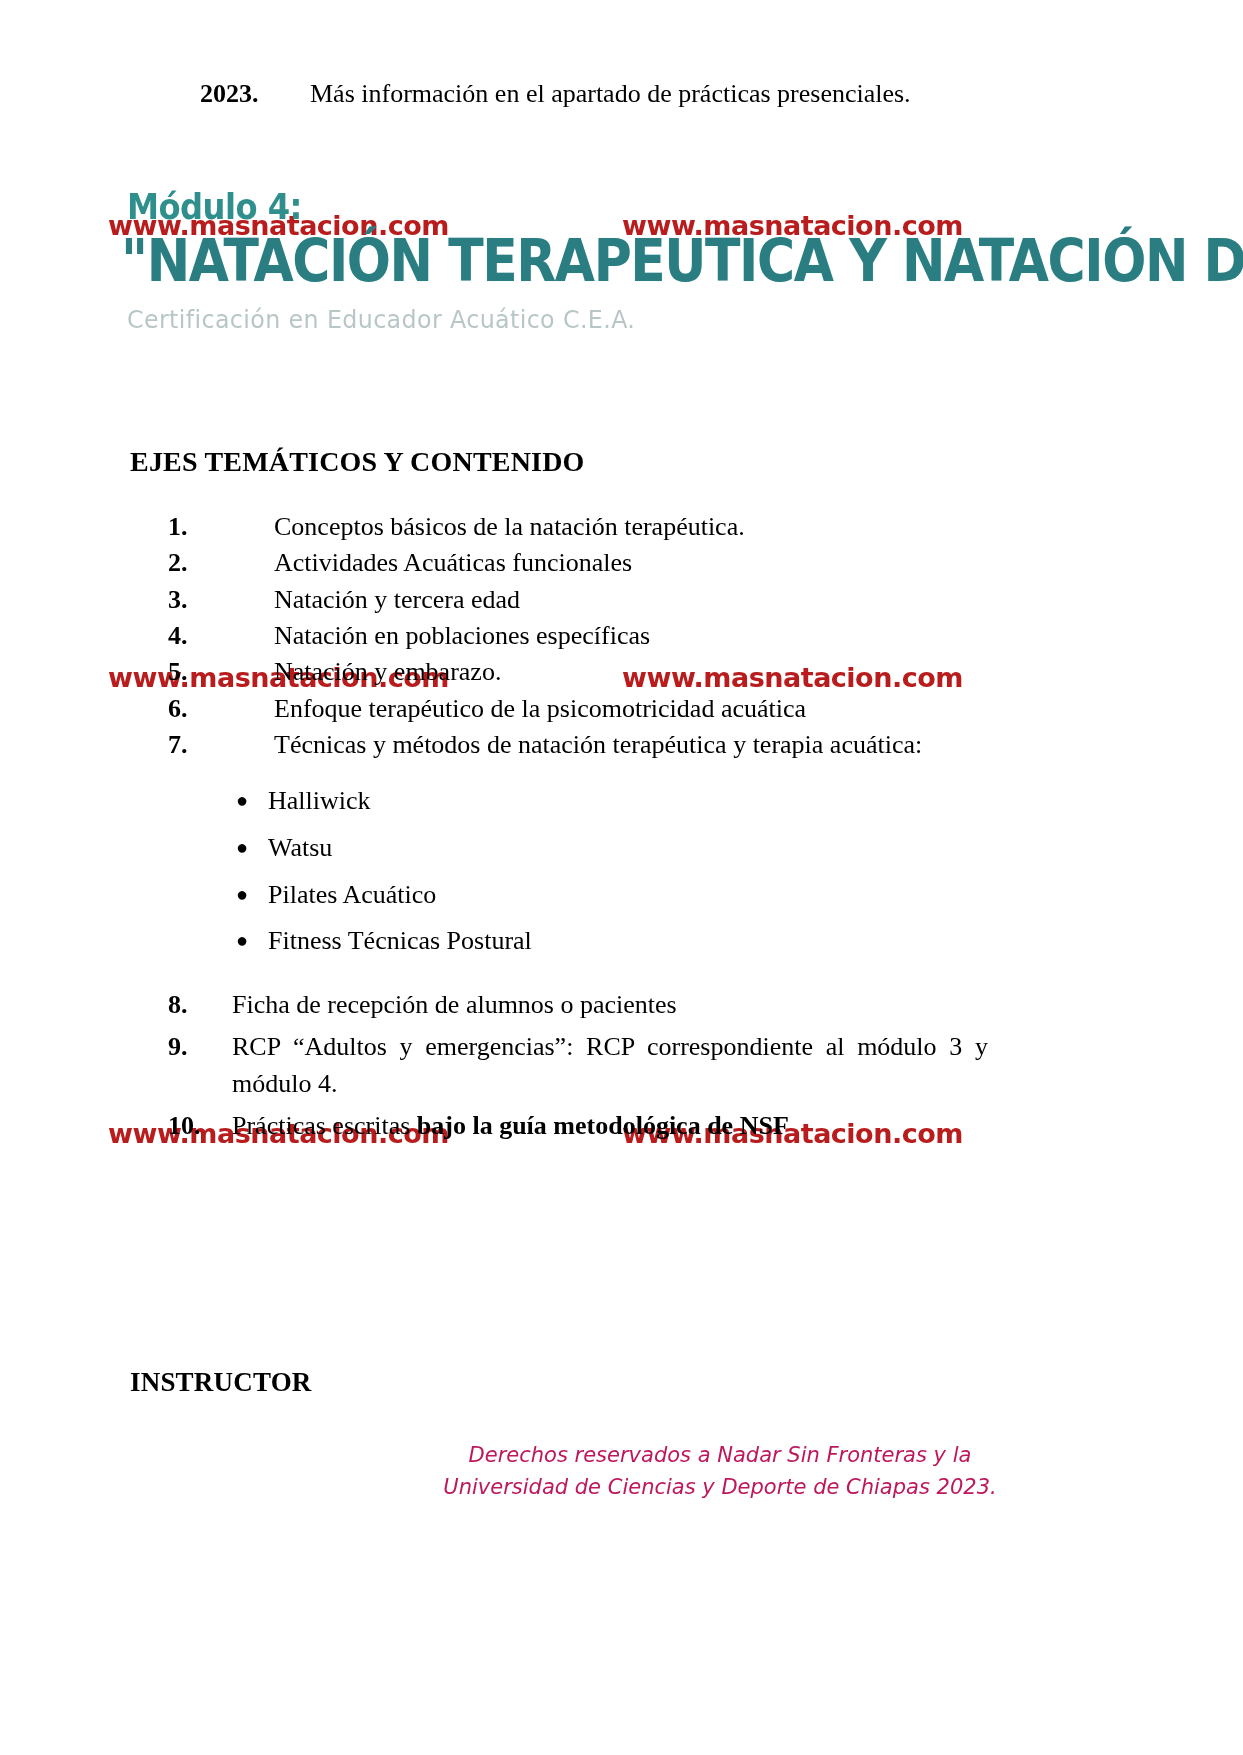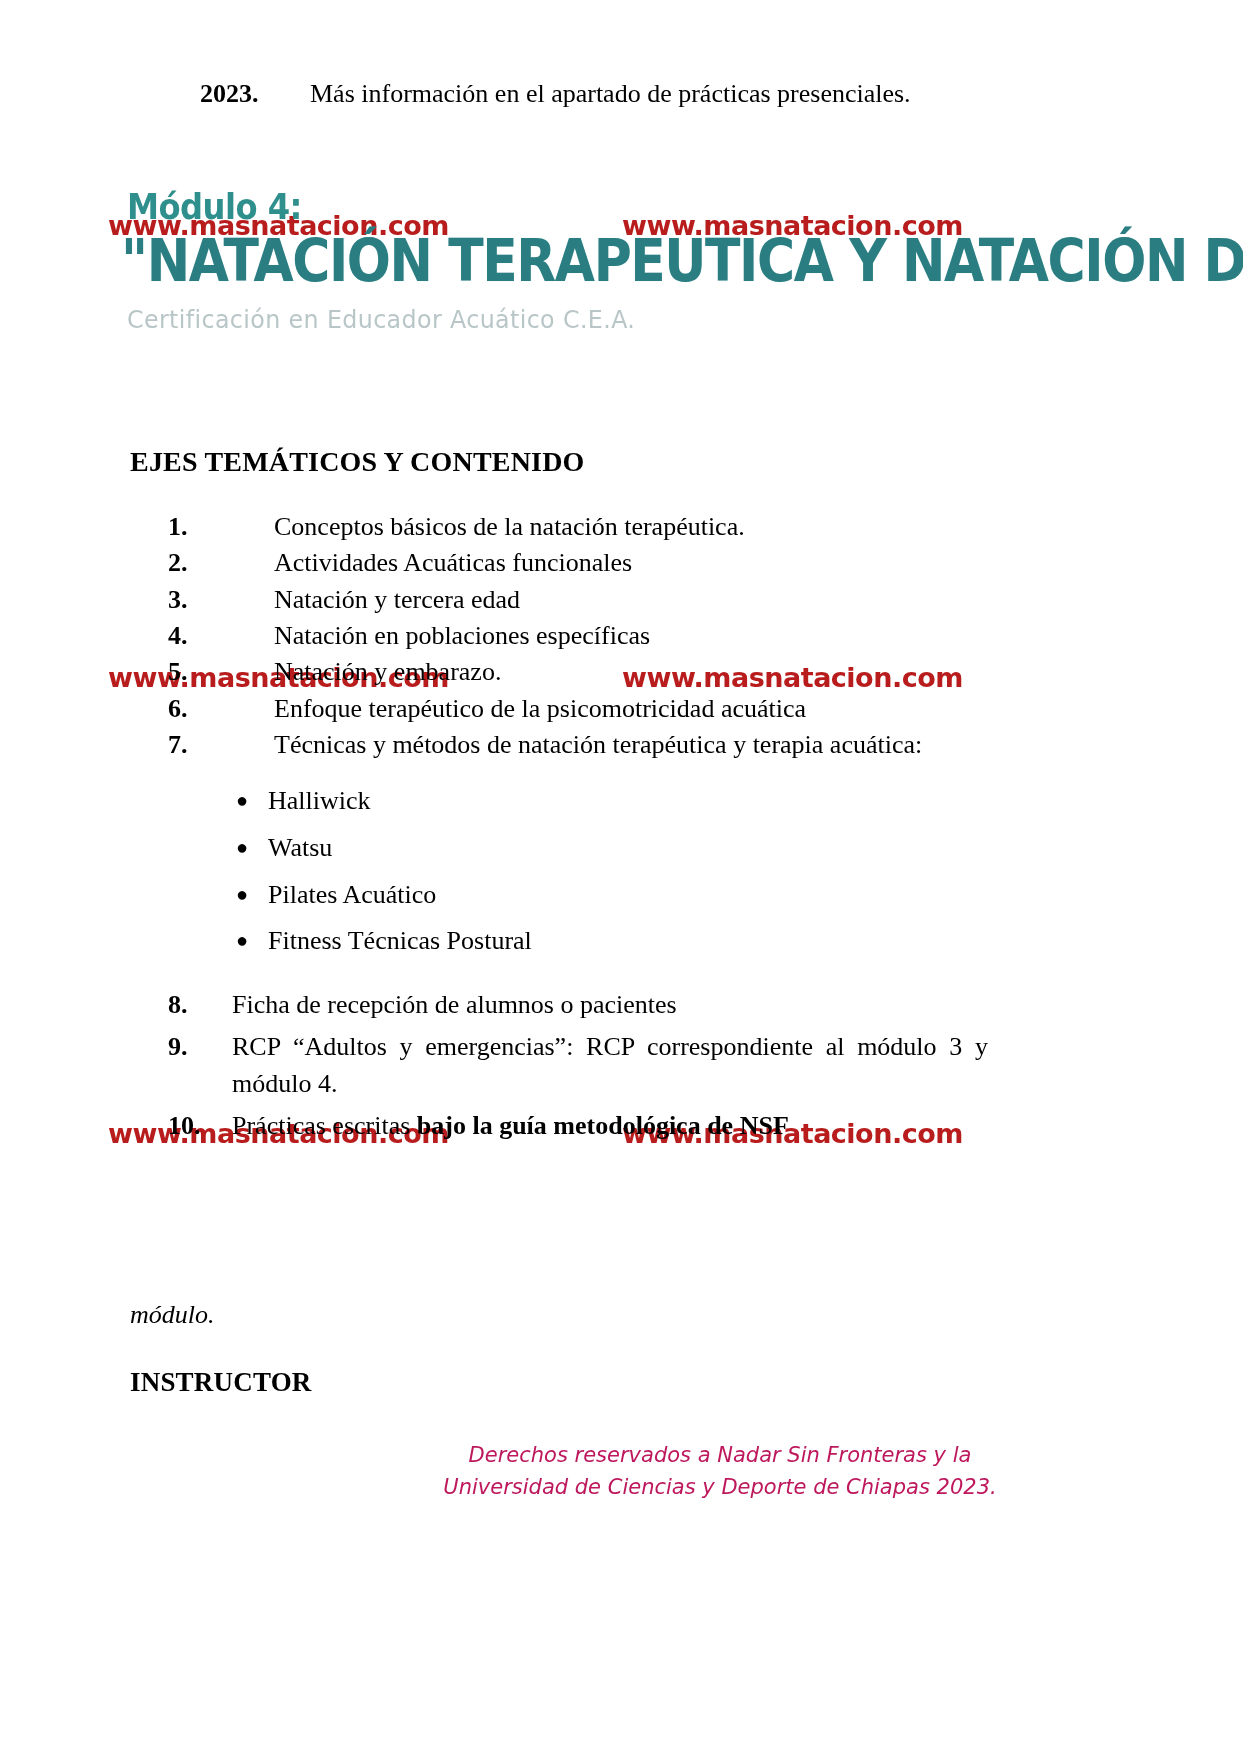--- a/index.html
+++ b/index.html
@@ -314,21 +314,20 @@
         <span class="marker">9.</span>
         <span class="text"><span>RCP “Adultos y emergencias”: RCP correspondiente al módulo 3 y módulo 4.</span><span class="bold"></span><span></span></span>
       </div>
       <div class="row">
         <span class="marker">10.</span>
         <span class="text nojust"><span>Prácticas escritas </span><span class="bold">bajo la guía metodológica de NSF</span><span></span></span>
       </div>
     </div>
 
     <div class="note">
-      <div>módulo.</div>
     </div>
 
     <div class="instructor">INSTRUCTOR</div>
 
     <div class="footer">
       <div>Derechos reservados a Nadar Sin Fronteras y la</div>
       <div>Universidad de Ciencias y Deporte de Chiapas 2023.</div>
     </div>
 
   </div>

